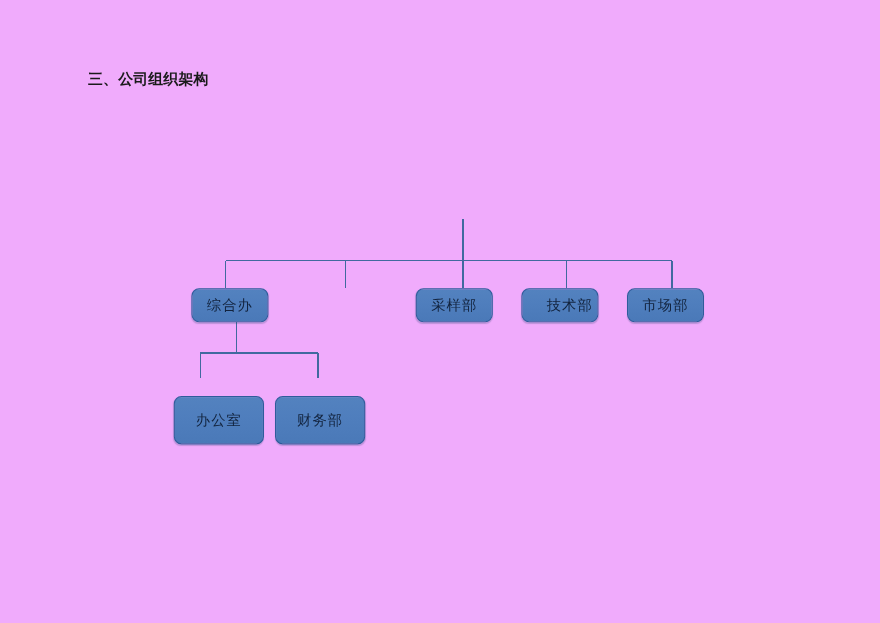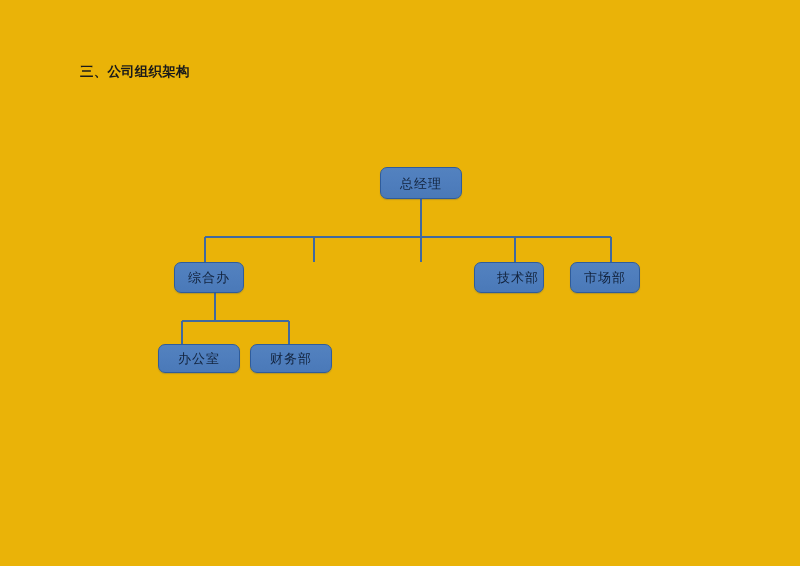--- a/index.html
+++ b/index.html
@@ -12,21 +12,21 @@
     width: 800px;
     height: 566px;
     font-family: "Liberation Serif", "DejaVu Serif", serif;
     color: #000000;
     overflow: hidden;
   }
   #page {
     position: relative;
     width: 800px;
     height: 566px;
-    background: #eab308;
+    background: #f0abfc;
   }
 
   
   .section-title {
     position: absolute;
     left: 80px;
     top: 63px;
     font-size: 13.5px;
     font-weight: bold;
     letter-spacing: 0.2px;
@@ -70,21 +70,21 @@
   }
   .node-label {
     display: inline-block;
     line-height: 1;
     transform: translateY(-0.5px);
   }
 
   
   .node.lv1 { width: 82px; height: 32px; }
   .node.lv2 { width: 70px; height: 31px; }
-  .node.lv3 { width: 82px; height: 29px; }
+  .node.lv3 { width: 82px; height: 44px; margin-top: 16px; }
 </style>
 </head>
 <body>
 
 <div id="page">
 
   <div class="section-title">三、公司组织架构</div>
 
   <div class="org-chart">
 
@@ -103,29 +103,29 @@
 
         <path d="M215,293 L215,321"></path>
 
         <path d="M182,321 L289,321"></path>
 
         <path d="M182,321 L182,344"></path>
         <path d="M289,321 L289,344"></path>
       </g>
     </svg>
 
-    <div class="node lv1" style="left:380px; top:167px;">
-      <span class="node-label">总经理</span>
-    </div>
 
     <div class="node lv2" style="left:174px; top:262px;">
       <span class="node-label">综合办</span>
     </div>
 
 
+    <div class="node lv2" style="left:378px; top:262px;">
+      <span class="node-label">采样部</span>
+    </div>
 
     <div class="node lv2" style="left:474px; top:262px;padding-left:18px;">
       <span class="node-label">技术部</span>
     </div>
 
     <div class="node lv2" style="left:570px; top:262px;">
       <span class="node-label">市场部</span>
     </div>
 
     <div class="node lv3" style="left:158px; top:344px;">

